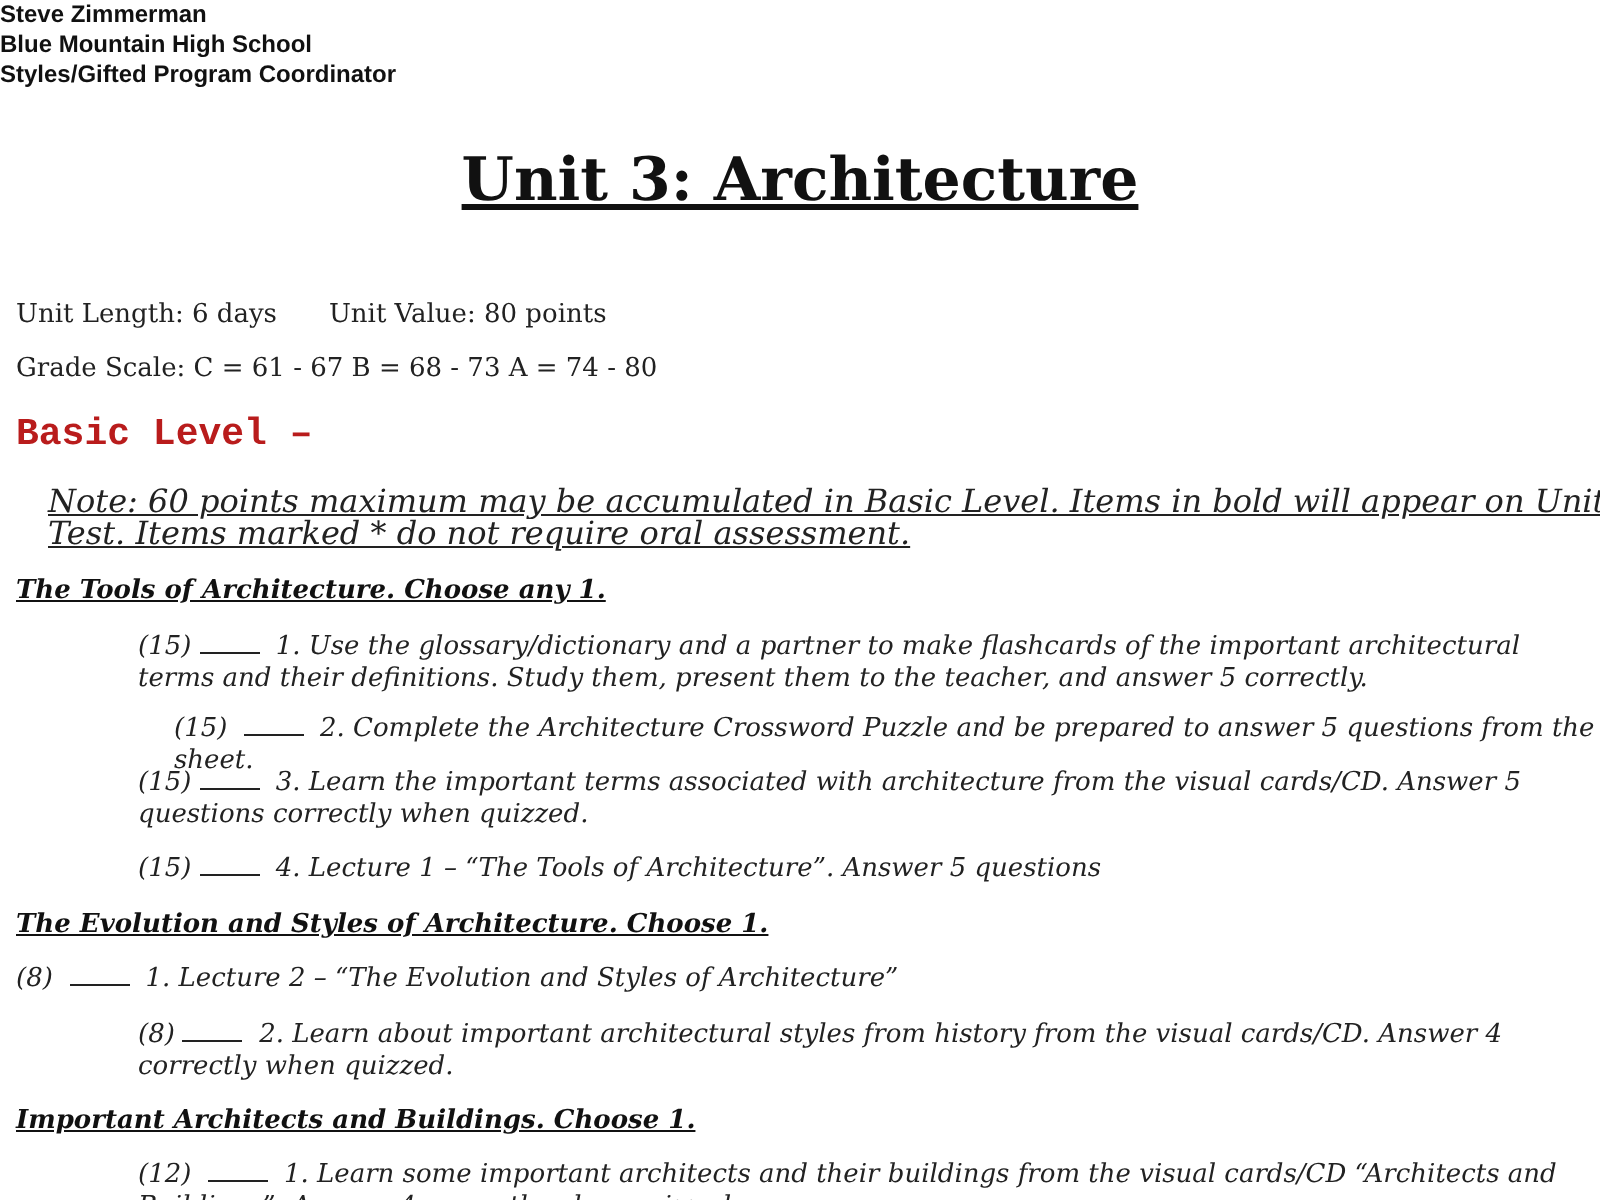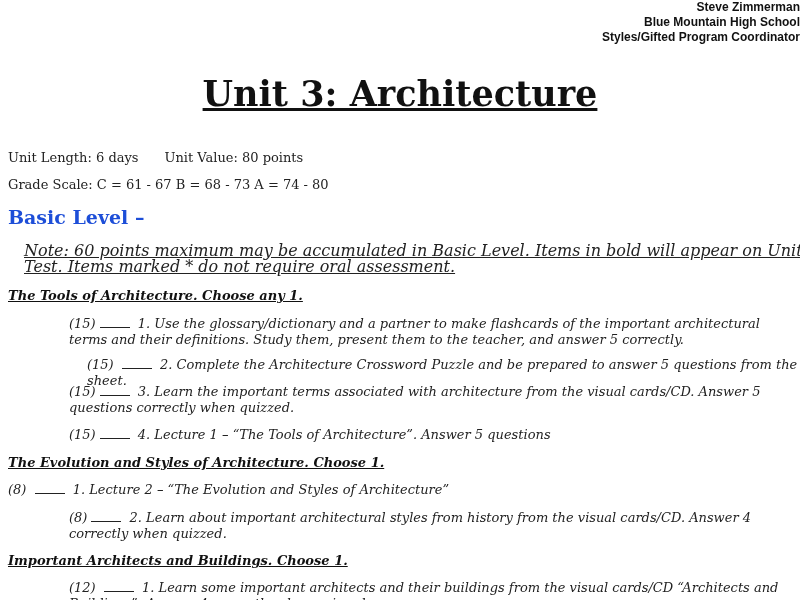--- a/index.html
+++ b/index.html
@@ -4,44 +4,44 @@
 <style>
   html, body { margin: 0; padding: 0; }
   body {
     width: 800px; height: 600px; overflow: hidden;
     background: #ffffff; color: #222222;
     font-family: "DejaVu Serif", serif;
     font-size: 13px;
     position: relative;
   }
   .header {
-    text-align: right;
+    text-align: left;
     font-family: "Liberation Sans", sans-serif;
     font-weight: bold;
     font-size: 12px;
     line-height: 15px;
     color: #111;
     padding-top: 0px;
   }
   .title {
     text-align: center;
     font-family: "DejaVu Serif", serif;
     font-weight: bold;
-    font-size: 35px;
+    font-size: 30px;
     text-decoration: underline;
     margin-top: 28px;
     color: #111;
   }
   .meta { position: absolute; left: 8px; font-size: 13px; }
   .meta1 { top: 150px; }
   .meta2 { top: 177px; }
   .meta span.gap { display: inline-block; width: 26px; }
   .level {
     position: absolute; left: 8px; top: 206px;
-    font-weight: bold; font-size: 19px; color: #1d4ed8;
+    font-weight: bold; font-size: 19px; color: #b91c1c; font-family: Liberation Mono, monospace;
   }
   .note {
     position: absolute; left: 24px; top: 243px; width: 780px;
     font-style: italic; font-size: 16px; line-height: 16px; text-decoration: underline;
   }
   .section {
     position: absolute; left: 8px;
     font-weight: bold; text-decoration: underline; font-size: 13px; color: #111; font-style: italic;
   }
   .item {

